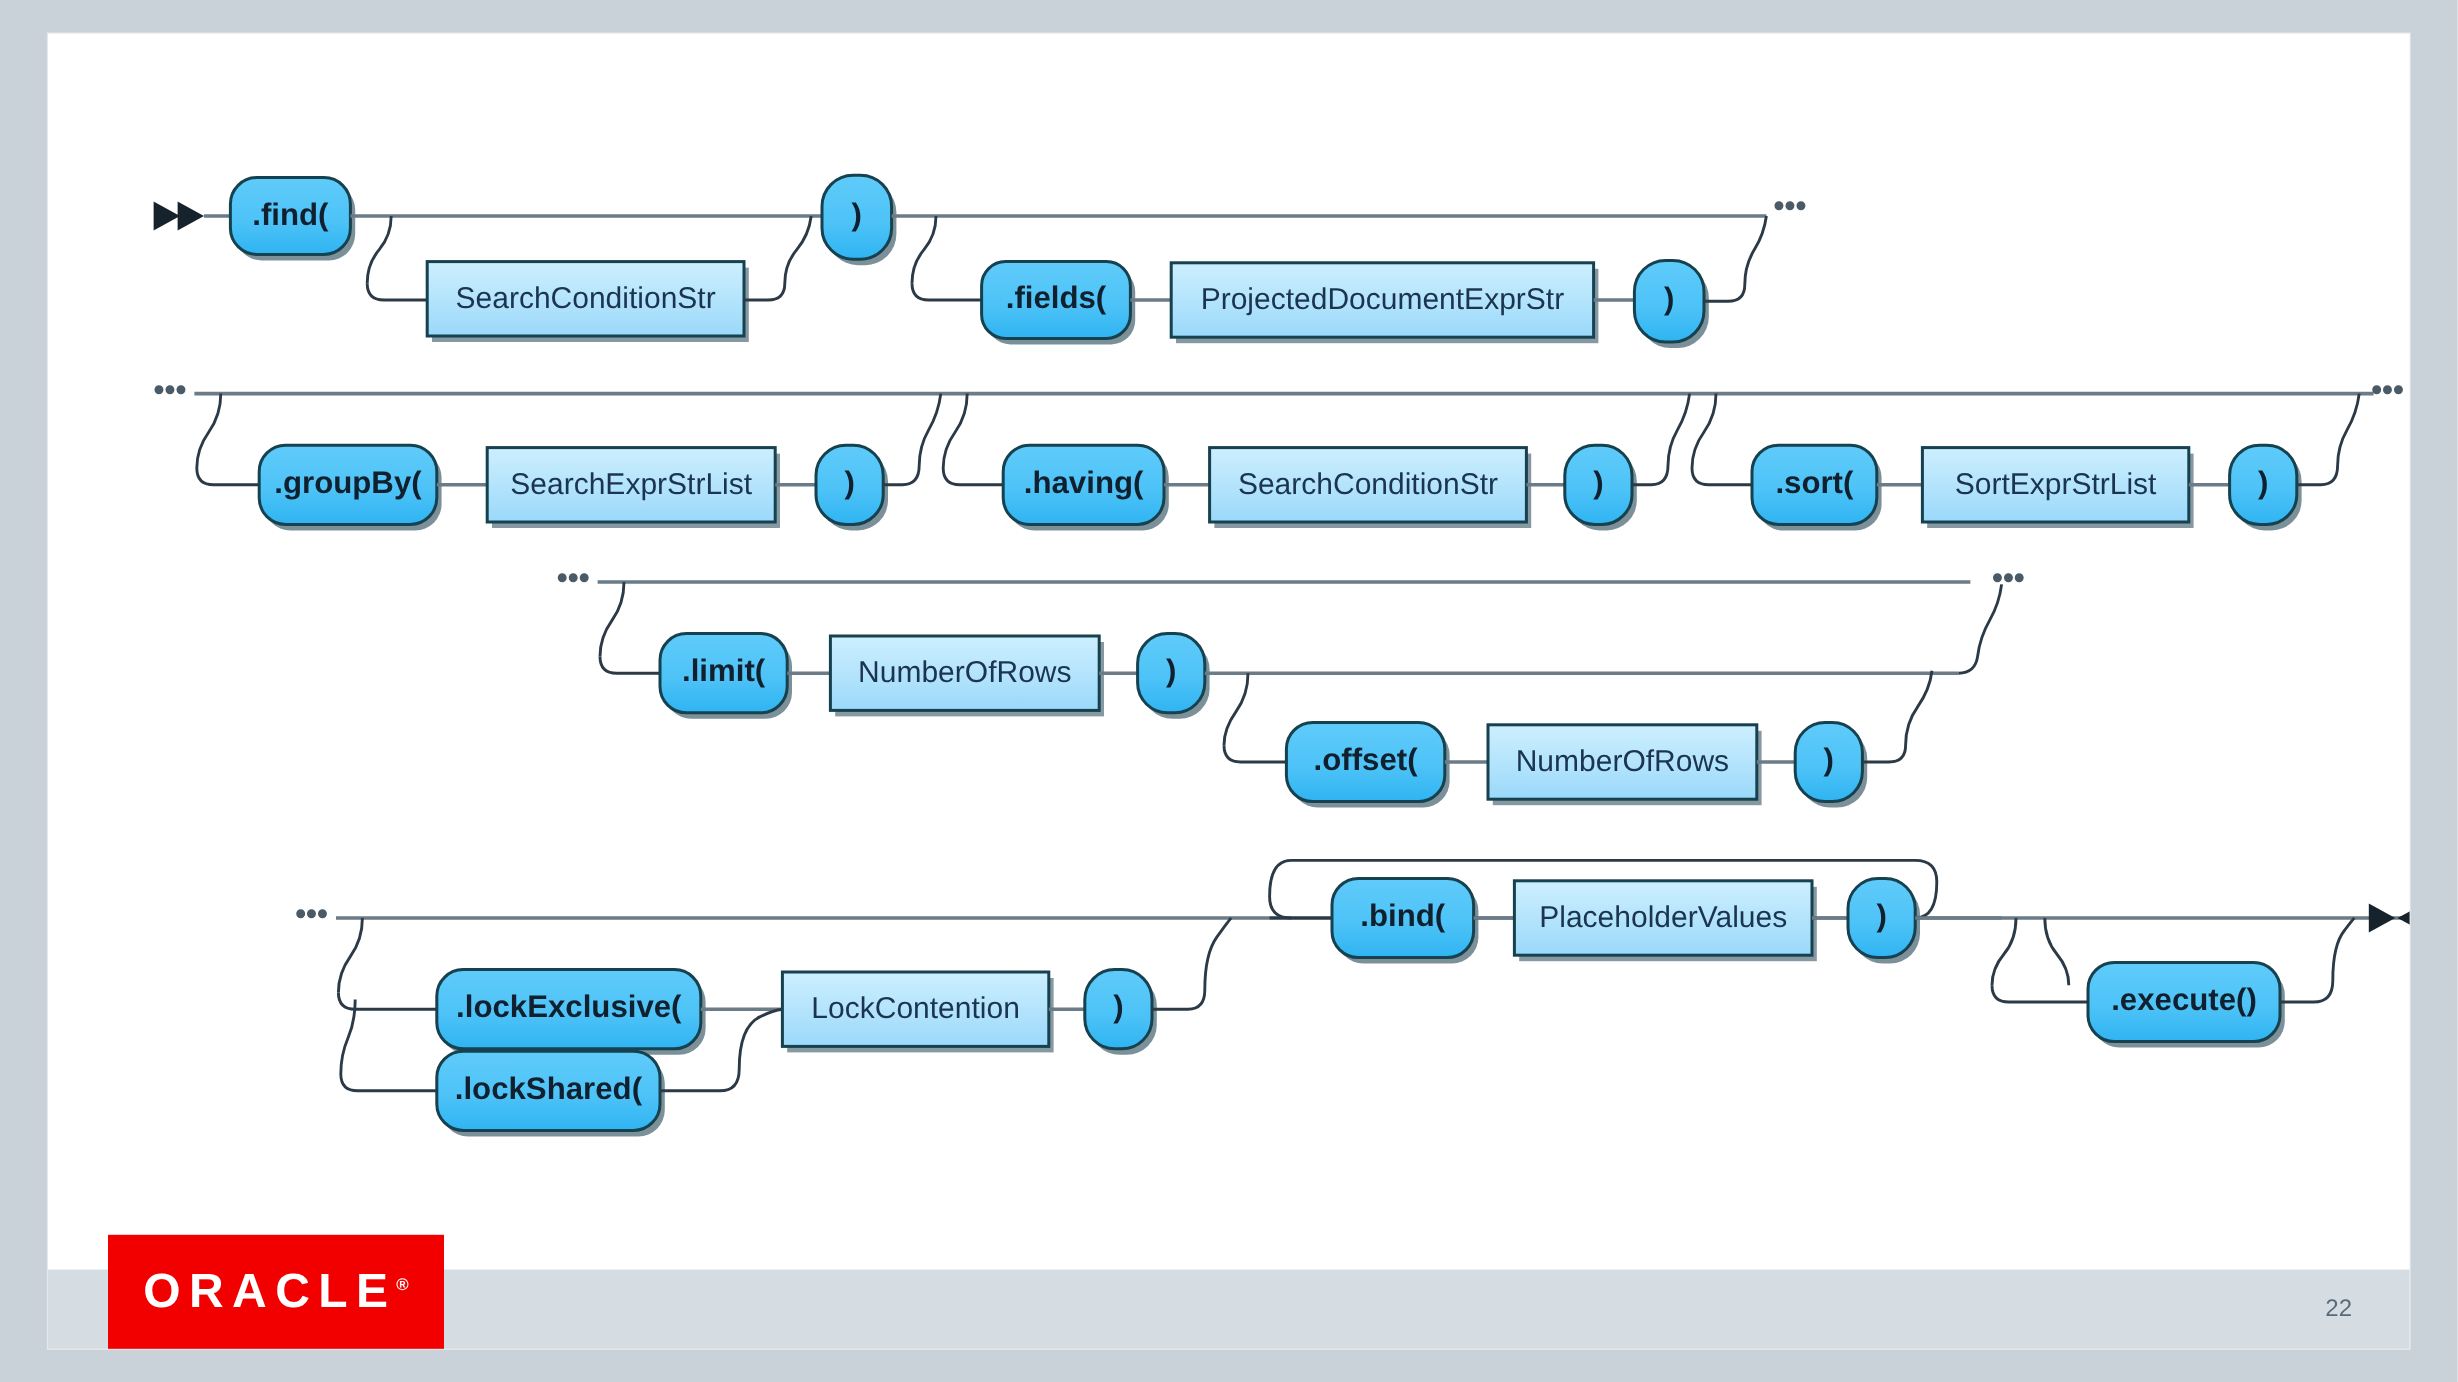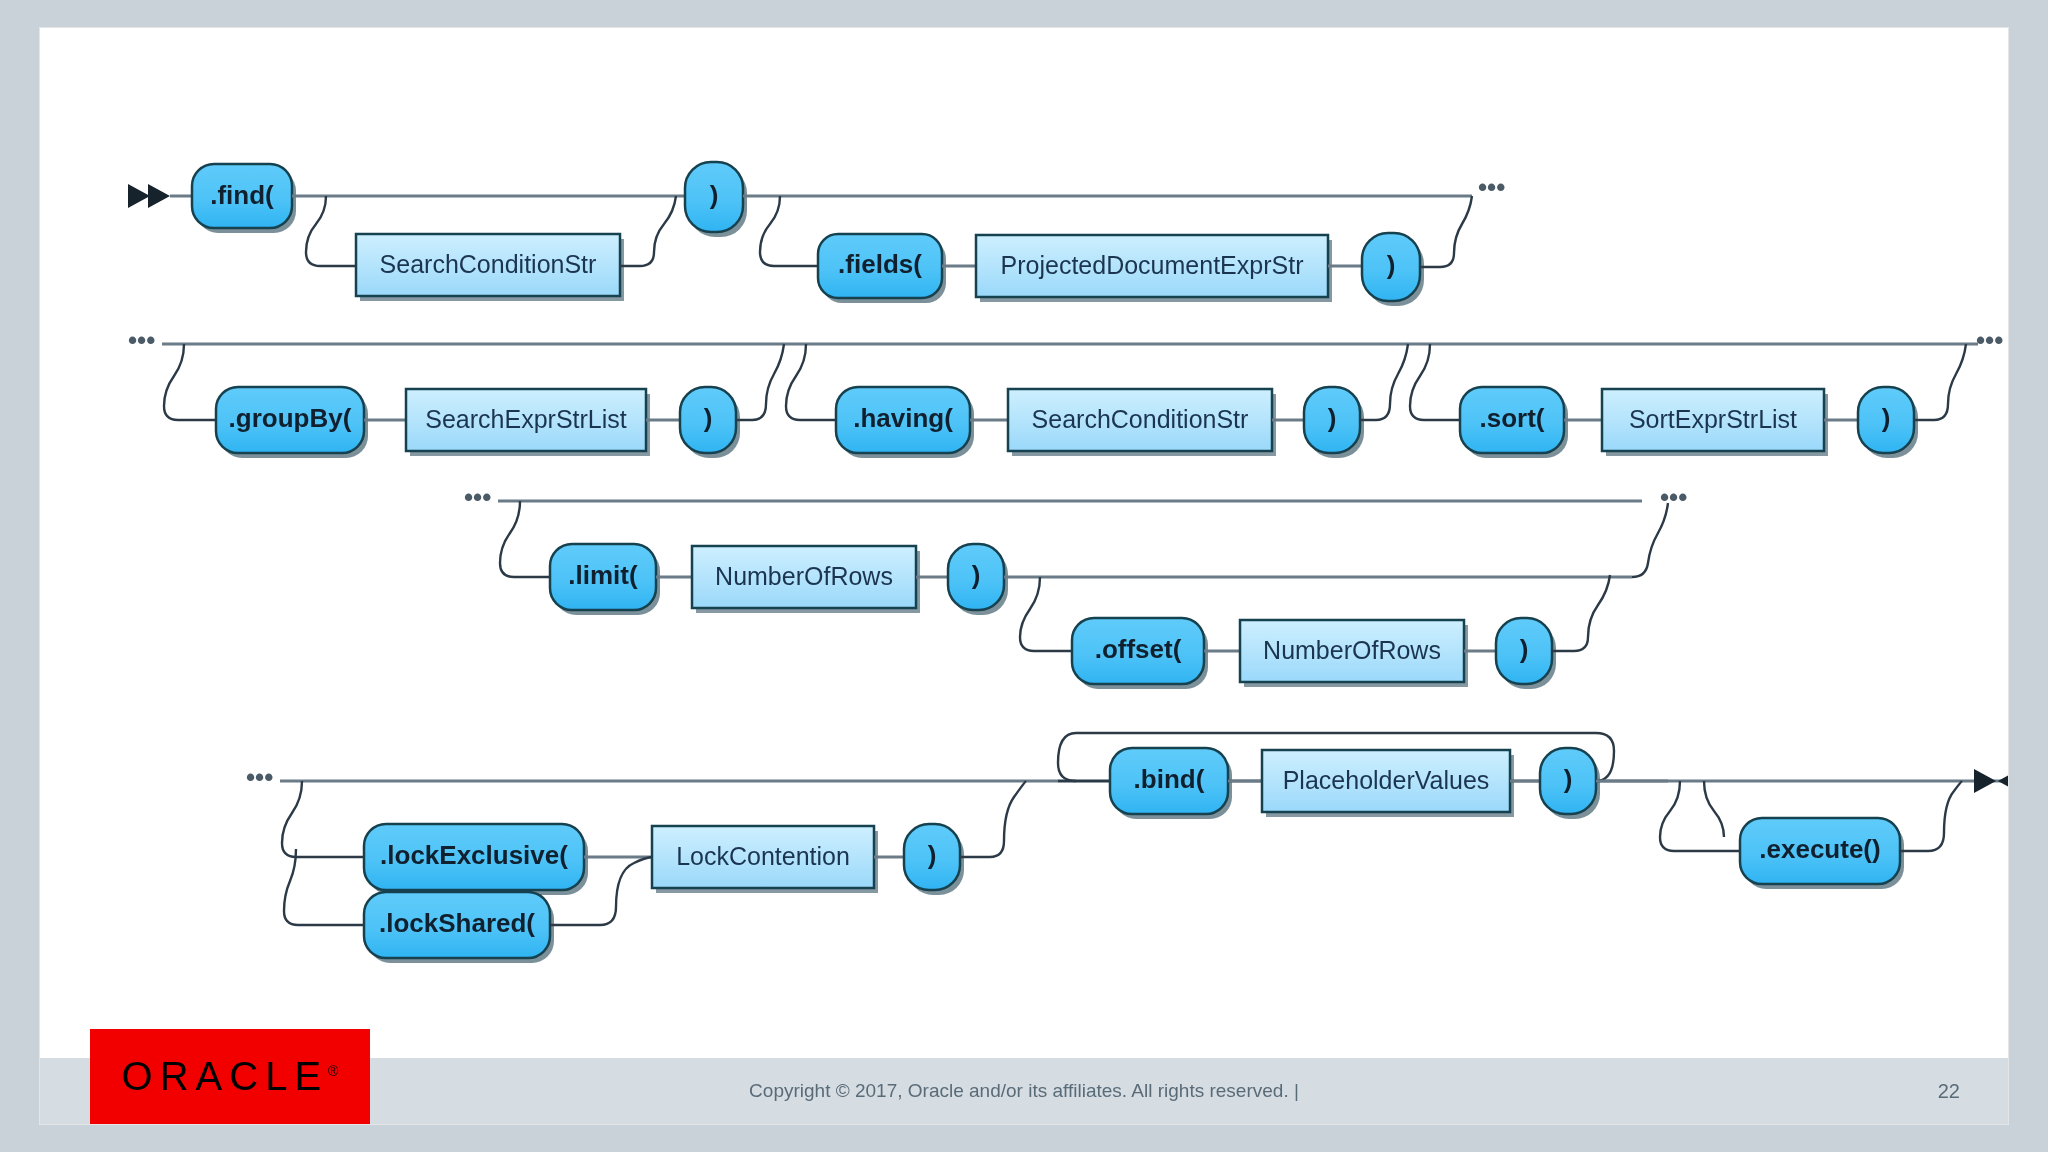--- a/index.html
+++ b/index.html
@@ -9,21 +9,21 @@
     font-family:"Liberation Sans",sans-serif;
     overflow:hidden;
   }
   #slide{
     position:absolute;left:40px;top:28px;
     width:1968px;height:1096px;
     background:#ffffff;
     box-shadow:0 0 0 1px #e3e7ea;
   }
   #canvas-wrap{
-    position:absolute;left:0;top:16px;width:1568px;height:1030px;
+    position:absolute;left:0;top:0;width:1568px;height:1030px;
   }
   svg#rr{display:block;width:1968px;height:1030px;}
 
   
   .term-label{
     font-family:"Liberation Sans",sans-serif;
     font-weight:bold;font-size:26px;fill:#10202e;
     dominant-baseline:middle;text-anchor:middle;
   }
   .nonterm-label{
@@ -39,22 +39,22 @@
   #footer{
     position:absolute;left:0;top:1030px;width:1968px;height:66px;
     background:#d5dde3;
   }
   #oracle-logo{
     position:absolute;left:50px;top:1001px;
     width:280px;height:95px;background:#f20000;
     display:flex;align-items:center;justify-content:center;
   }
   #oracle-logo .wordmark{
-    color:#000000;font-family:"Liberation Sans",sans-serif;
-    font-size:40px;letter-spacing:7px;font-weight:400;
+    color:#ffffff;font-family:"Liberation Sans",sans-serif;
+    font-size:40px;letter-spacing:7px;font-weight:700;
     position:relative;
   }
   #oracle-logo .tm{
     font-size:14px;vertical-align:super;letter-spacing:0;
   }
   #copyright{
     position:absolute;left:0;top:1030px;width:1968px;height:66px;
     display:flex;align-items:center;justify-content:center;
     color:#5a6b78;font-size:19px;
   }
@@ -340,21 +340,20 @@
       <g>
         <path d="M1934,725 L1956,737 L1934,749 Z" fill="#16222c"></path>
         <path d="M1980,725 L1958,737 L1980,749 Z" fill="#16222c"></path>
       </g>
     </g>
   </svg>
   </div>
 
   <div id="footer"></div>
 
-  <div id="copyright">Copyright © 2017, Oracle and/or its affiliates. All rights reserved.  |</div>
 
   <div id="pagenum">22</div>
 
   <div id="oracle-logo">
     <span class="wordmark"><span>ORACLE</span><span class="tm">®</span></span>
   </div>
 
 </div>
 
 </body></html>

